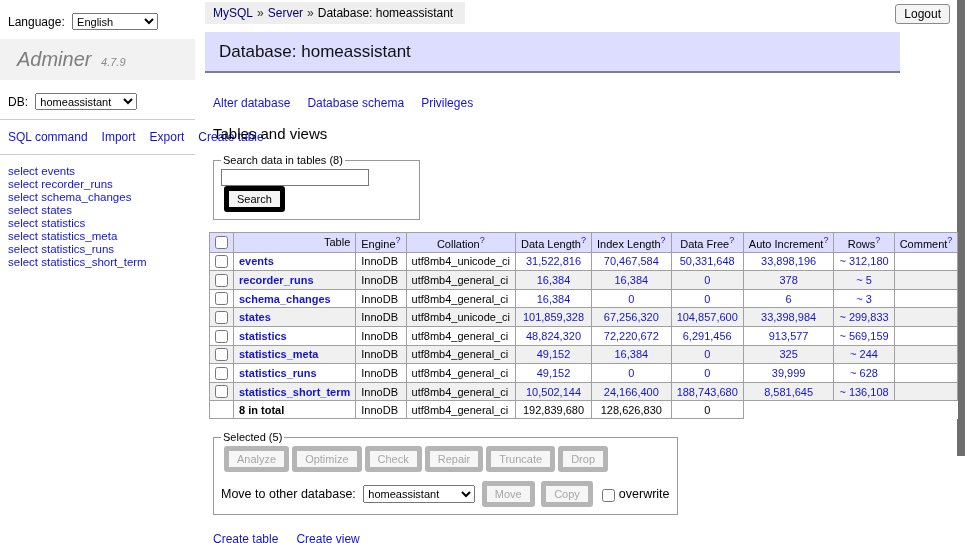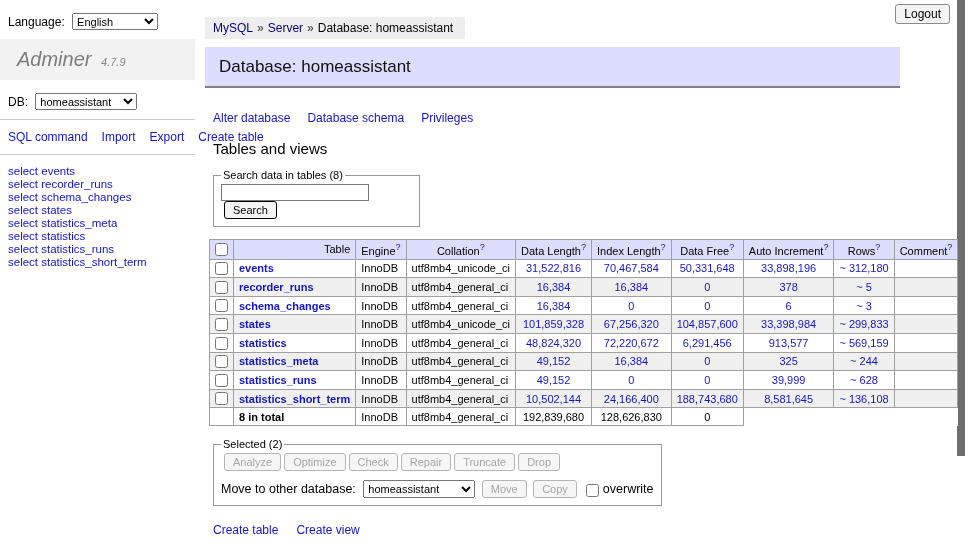--- a/index.html
+++ b/index.html
@@ -31,21 +31,21 @@
   .db-row select { width:102px; height:17px; font-size:11px; margin-left:4px; font-family:"Liberation Sans",sans-serif; }
   #sidebar hr { border:0; border-top:1px solid #ccc; margin: 8px 0; }
   .menu-links { margin: 9px 8px 9px 8px; width: 155px; line-height: 16px; }
   .menu-links a { margin-right: 14px; white-space: nowrap; }
   .select-links { margin: 10px 0 0 8px; font-size: 11.5px; line-height: 13px; }
   .select-links a { display:block; }
 
   
   #main { position:absolute; left:205px; top:0; width:695px; }
   .breadcrumb {
-    display:inline-block; margin-top:17px; background:#eee;
+    display:inline-block; margin-top:2px; background:#eee;
     padding: 4px 12px 4px 8px; font-size:12px; white-space:nowrap;
   }
   .breadcrumb a { color:#000080; }
   .breadcrumb .sep { color:#333; margin:0 4px; }
   .logout-btn {
     position:absolute; top:4px; right:16px;
     font-size:12px; padding:2px 8px; background:#f4f4f4;
     border:1px solid #8a8a8a; border-radius:3px; color:#000; cursor:pointer;
     font-family:"Liberation Sans",sans-serif;
   }
@@ -57,21 +57,21 @@
   .action-links { margin: 23px 0 0 8px; }
   .action-links a { margin-right: 17px; }
   h3 { font-size:15px; font-weight:normal; margin: 15px 0 0 8px; color:#000; }
 
   fieldset { border:1px solid #999; margin: 12px 0 0 8px; padding: 3px 7px 7px 7px; }
   fieldset legend { font-size:11px; padding:0 2px; }
   .search-fs { width: 207px; }
   .search-fs input[type=text] { width:148px; height:17px; border:1px solid #777; font-size:11px; padding:1px 3px; }
   .btn {
     font-size:11px; padding:2px 8px; background:#f4f4f4; color:#000;
-    border:1px solid #000000; border-radius:3px; cursor:pointer;
+    border:5px solid #000000; border-radius:3px; cursor:pointer;
     font-family:"Liberation Sans",sans-serif; margin-left:3px;
   }
   .btn:disabled { color:#a6a6a6; border-color:#b5b5b5; background:#f6f6f6; cursor:default; }
 
   
   table.db-tables { border-collapse: collapse; margin: 12px 0 0 4px; font-size:11px; }
   table.db-tables th, table.db-tables td {
     border:1px solid #a0a0a0; padding: 2px 5px; height:18px; white-space:nowrap;
   }
   table.db-tables thead th { background:#ddf; font-weight:normal; text-align:center; }
@@ -126,22 +126,22 @@
       </select>
     </div>
     <hr>
     <div class="menu-links"><a href="#">SQL command</a><a href="#">Import</a><a href="#">Export</a><a href="#">Create table</a></div>
     <hr>
     <div class="select-links">
         <a href="#">select events</a>
         <a href="#">select recorder_runs</a>
         <a href="#">select schema_changes</a>
         <a href="#">select states</a>
+        <a href="#">select statistics</a>
         <a href="#">select statistics_meta</a>
-        <a href="#">select statistics</a>
         <a href="#">select statistics_runs</a>
         <a href="#">select statistics_short_term</a>
       </div>
   </div>
 
   <div id="main">
 
     <div class="breadcrumb"><a href="#">MySQL</a><span class="sep">»</span><a href="#">Server</a><span class="sep">»</span><span>Database: homeassistant</span></div>
 
     <h2 class="page-title">Database: homeassistant</h2>
@@ -275,21 +275,21 @@
             <td>utf8mb4_general_ci</td>
             <td class="num">192,839,680</td>
             <td class="num">128,626,830</td>
             <td class="num">0</td>
             <td class="noborder" colspan="3"></td>
           </tr>
         </tbody>
     </table>
 
     <fieldset class="selected-fs">
-      <legend>Selected (2)</legend>
+      <legend>Selected (5)</legend>
       <div class="row1"><button class="btn" disabled="">Analyze</button><button class="btn" disabled="">Optimize</button><button class="btn" disabled="">Check</button><button class="btn" disabled="">Repair</button><button class="btn" disabled="">Truncate</button><button class="btn" disabled="">Drop</button></div>
       <div class="row2">
         <span>Move to other database:</span>
         <select>
           <option>homeassistant</option>
         </select>
         <button class="btn" disabled="">Move</button>
         <button class="btn" disabled="">Copy</button>
         <label class="ovr">
           <input type="checkbox" style="">

